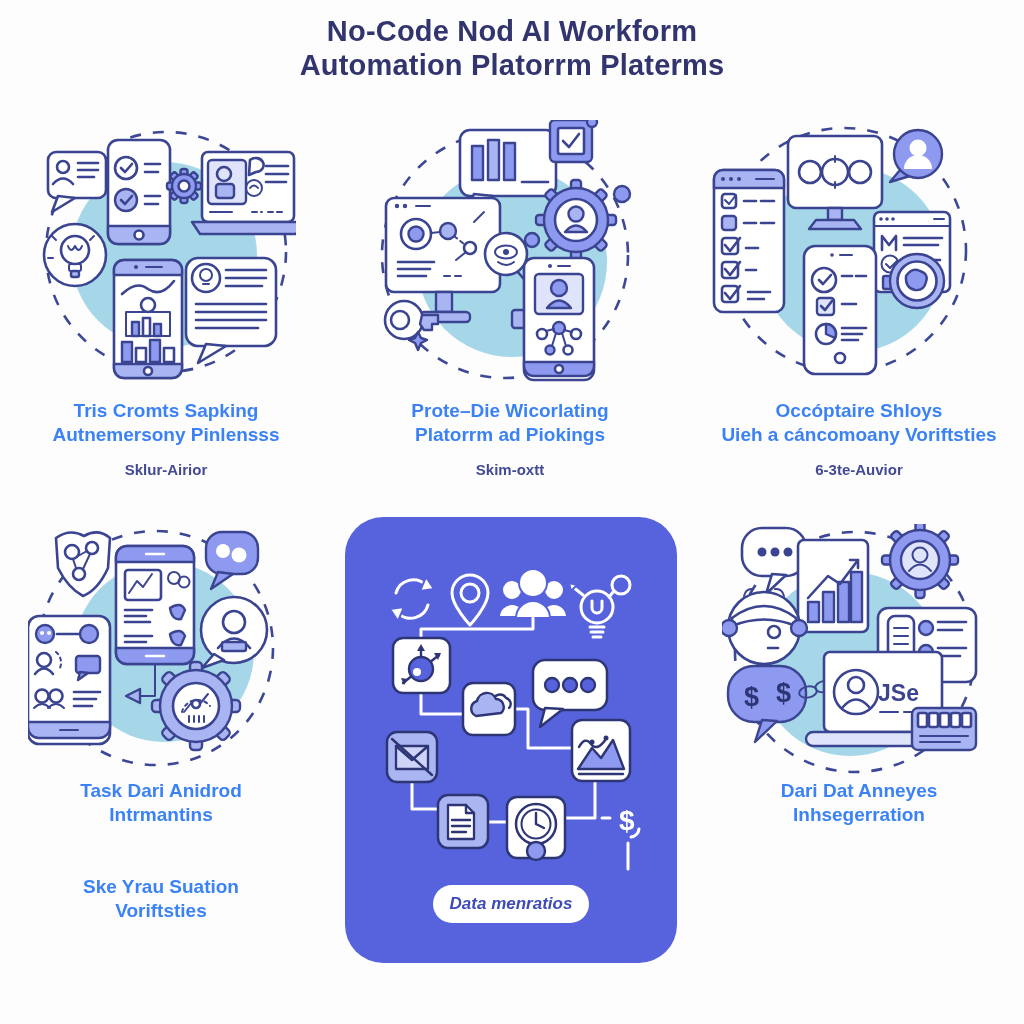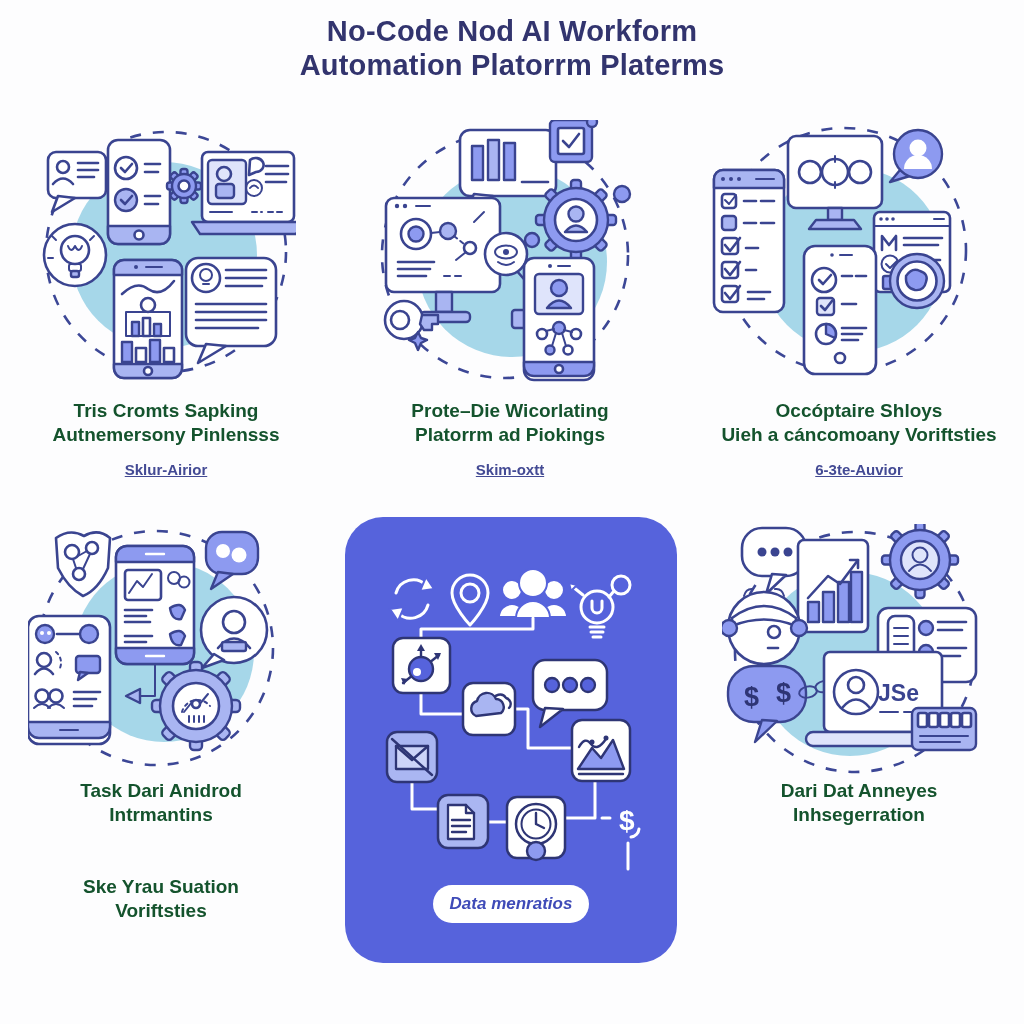--- a/index.html
+++ b/index.html
@@ -1,23 +1,23 @@
 <!DOCTYPE html>
 <html><head>
 <meta charset="utf-8">
 <style>
   html,body{margin:0;padding:0;background:#fff;}
   .canvas{position:relative;width:1024px;height:1024px;background:#fdfdfe;overflow:hidden;
           font-family:"Liberation Sans",sans-serif;}
   .title{position:absolute;top:14px;left:0;width:1024px;text-align:center;
          color:#32346e;font-weight:bold;font-size:29px;line-height:34px;letter-spacing:.2px;}
   .cluster{position:absolute;}
-  .cap{position:absolute;text-align:center;color:#14532d;font-weight:bold;
+  .cap{position:absolute;text-align:center;color:#3b82f6;font-weight:bold;
        font-size:19px;line-height:24px;}
-  .sub{position:absolute;text-align:center;color:#434a94;font-weight:bold;font-size:15px;text-decoration:underline;}
+  .sub{position:absolute;text-align:center;color:#434a94;font-weight:bold;font-size:15px;}
   .panel{position:absolute;left:345px;top:517px;width:332px;height:446px;
          background:#5663dc;border-radius:38px;}
   .pill{position:absolute;left:50%;top:368px;transform:translateX(-50%);
         width:156px;height:38px;background:#fff;border-radius:20px;
         display:flex;align-items:center;justify-content:center;
         color:#3f4bb8;font-weight:bold;font-size:17px;font-style:italic;}
   
   .o{stroke:#3a4490;stroke-width:2.6;fill:none;stroke-linecap:round;stroke-linejoin:round;}
   .o2{stroke:#3a4490;stroke-width:2;fill:none;stroke-linecap:round;stroke-linejoin:round;}
   .w{fill:#fff;stroke:#3a4490;stroke-width:2.6;stroke-linejoin:round;}

